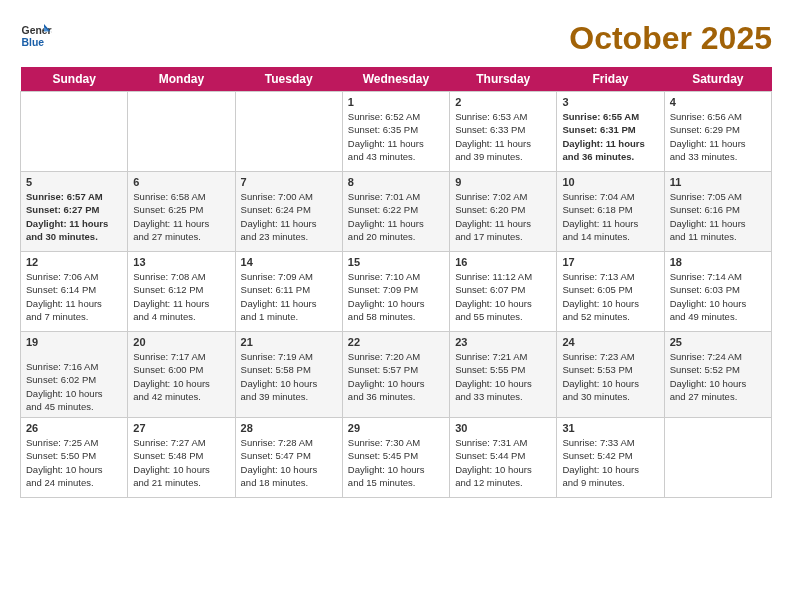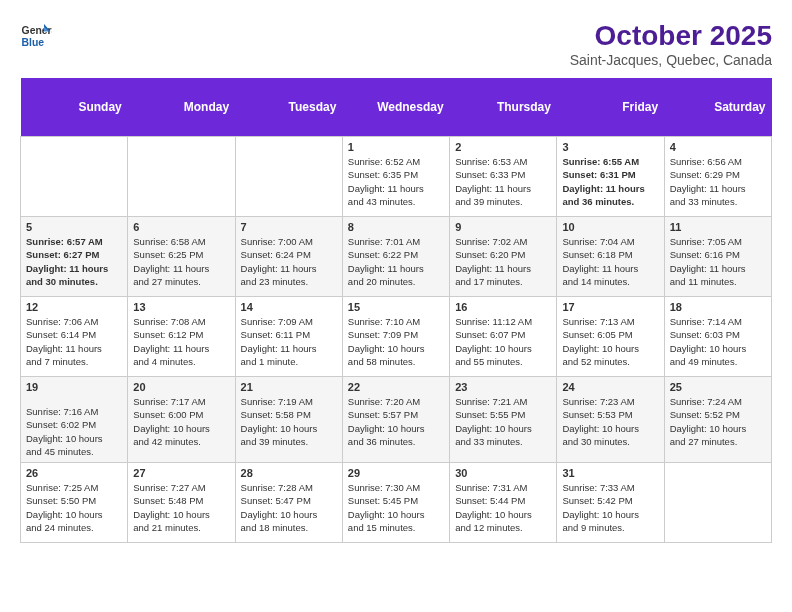--- a/index.html
+++ b/index.html
@@ -22,38 +22,38 @@
       gap: 4px;
     }
     .logo-icon {
       width: 32px;
       height: 32px;
     }
     .title-area {
       text-align: right;
     }
     .month-title {
-      font-size: 28px;
+      font-size: 32px;
       font-weight: bold;
-      color: #4c1d95;
+      color: #a16207;
     }
     .subtitle {
       font-size: 14px;
       color: #555;
     }
     table {
       width: 100%;
       border-collapse: collapse;
       table-layout: fixed;
     }
     thead tr th {
-      background-color: #6d28d9;
+      background-color: #be185d;
       color: #fff;
-      text-align: right;
-      padding: 22px 6px;
+      text-align: center;
+      padding: 5px 6px;
       font-size: 12px;
       font-weight: bold;
     }
     tbody tr td {
       border: 1px solid #ccc;
       vertical-align: top;
       padding: 4px 5px;
       font-size: 10px;
       color: #333;
       height: 80px;
@@ -86,21 +86,20 @@
   <div class="logo">
     <svg class="logo-icon" viewBox="0 0 40 40">
       <text x="2" y="18" font-size="13" font-weight="bold" fill="#333">General</text>
       <text x="2" y="32" font-size="13" font-weight="bold" fill="#1a5fa8">Blue</text>
       <polygon points="30,5 38,14 30,14" fill="#1a5fa8"></polygon>
       <polygon points="30,8 36,14 30,14" fill="#4a8fd4"></polygon>
     </svg>
   </div>
   <div class="title-area">
     <div class="month-title">October 2025</div>
-    <div class="subtitle">Saint-Jacques, Quebec, Canada</div>
   </div>
 </div>
 
 <table>
   <thead>
     <tr>
     <th>Sunday</th>
         <th>Monday</th>
         <th>Tuesday</th>
         <th>Wednesday</th>

